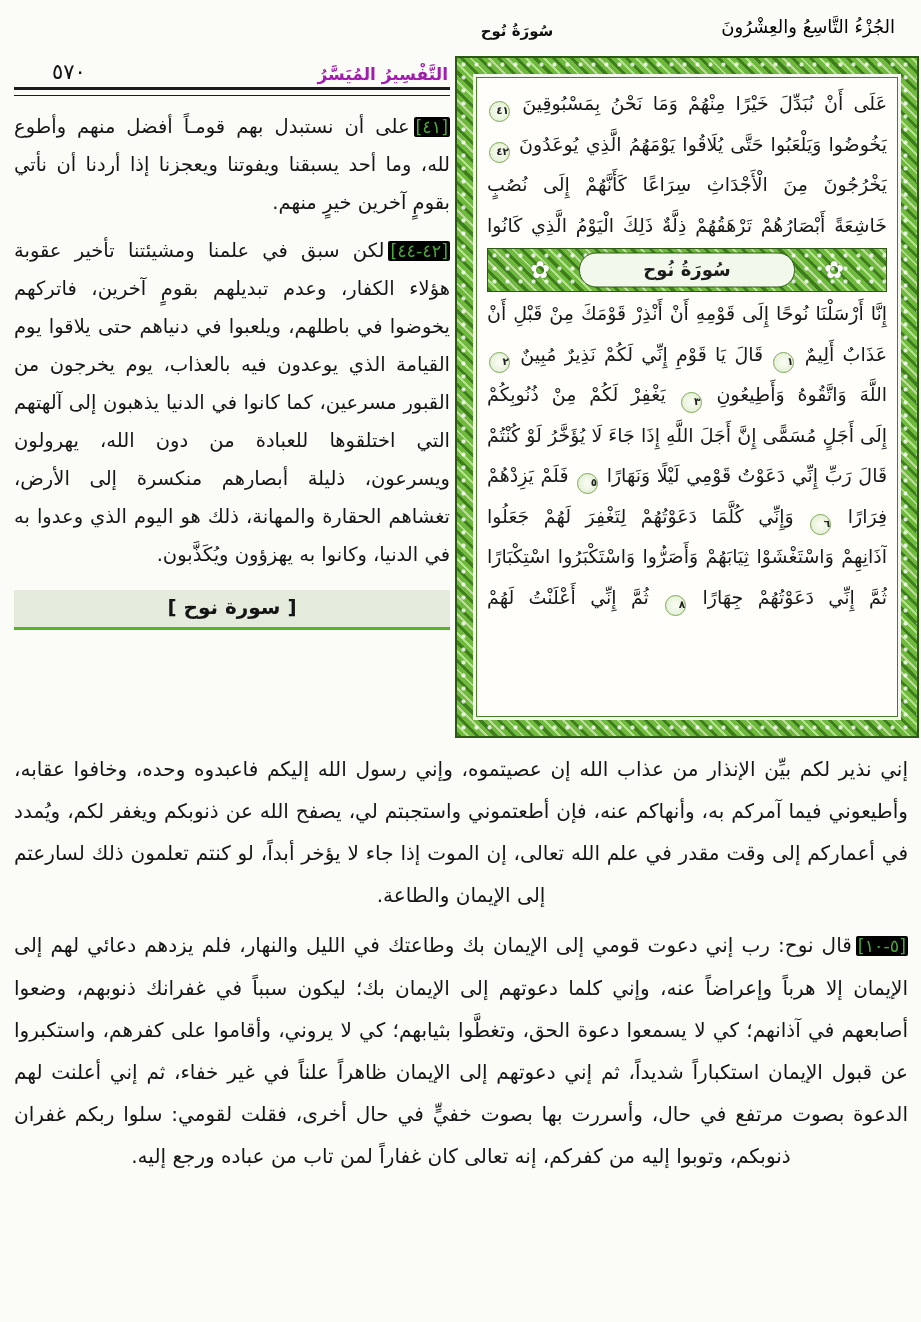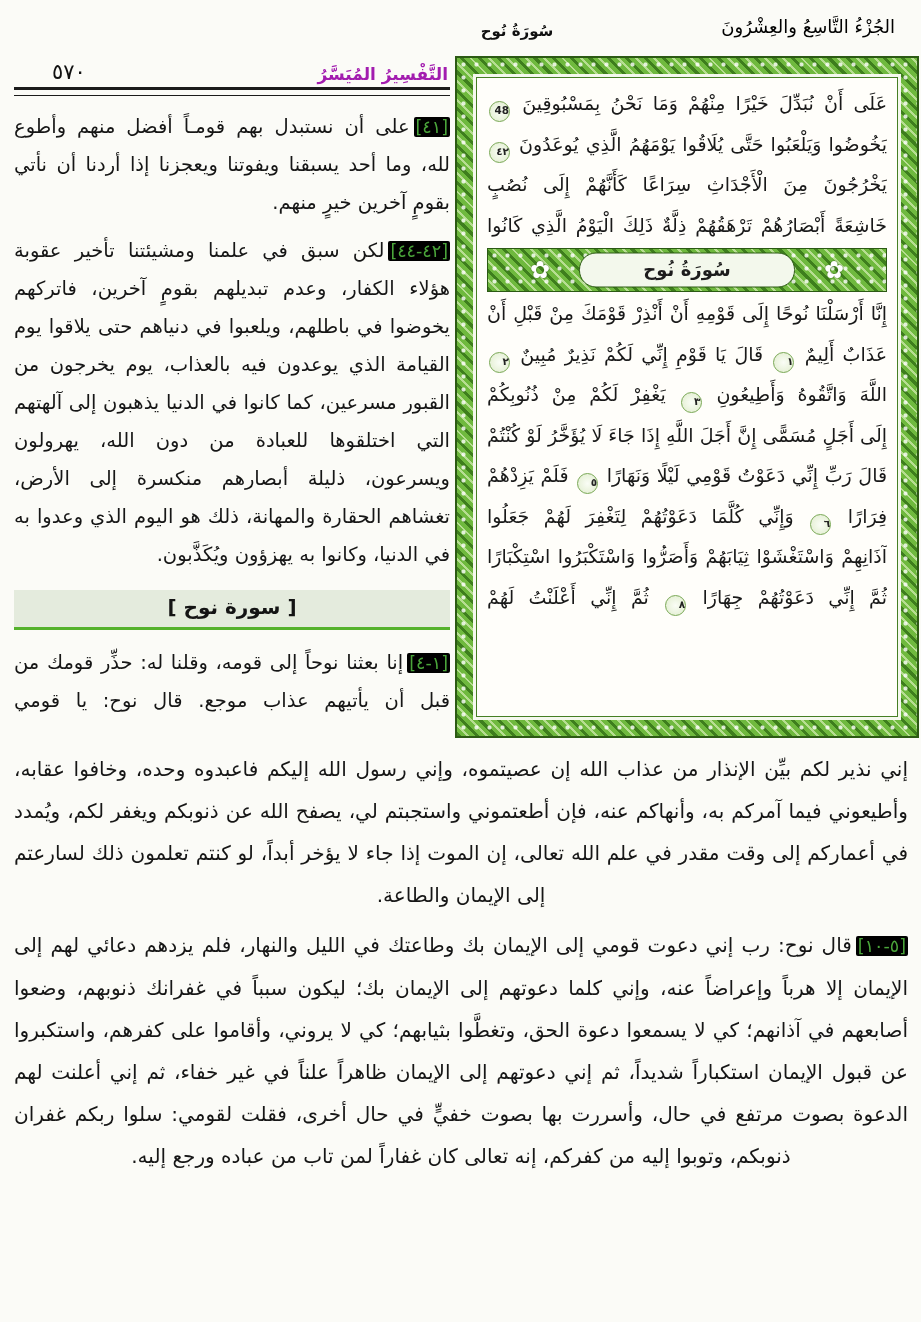--- a/index.html
+++ b/index.html
@@ -114,29 +114,26 @@
   <div class="col-head">
     <span class="tafsir-title">التَّفْسِيرُ المُيَسَّرُ</span>
     <span class="page-num">٥٧٠</span>
   </div>
   <div class="head-rule"></div>
   <div>
       <p class="tafsir-par"><span class="range-badge">[٤١]</span>على أن نستبدل بهم قومـاً أفضل منهم وأطوع لله، وما أحد يسبقنا ويفوتنا ويعجزنا إذا أردنا أن نأتي بقومٍ آخرين خيرٍ منهم.</p>
       <p class="tafsir-par"><span class="range-badge">[٤٢-٤٤]</span>لكن سبق في علمنا ومشيئتنا تأخير عقوبة هؤلاء الكفار، وعدم تبديلهم بقومٍ آخرين، فاتركهم يخوضوا في باطلهم، ويلعبوا في دنياهم حتى يلاقوا يوم القيامة الذي يوعدون فيه بالعذاب، يوم يخرجون من القبور مسرعين، كما كانوا في الدنيا يذهبون إلى آلهتهم التي اختلقوها للعبادة من دون الله، يهرولون ويسرعون، ذليلة أبصارهم منكسرة إلى الأرض، تغشاهم الحقارة والمهانة، ذلك هو اليوم الذي وعدوا به في الدنيا، وكانوا به يهزؤون ويُكَذَّبون.</p>
     </div>
   <div class="section-header">[ سورة نوح ]</div>
-  <div>
-      <p class="tafsir-par cont"><span class="range-badge">[١-٤]</span>إنا بعثنا نوحاً إلى قومه، وقلنا له: حذِّر قومك من قبل أن يأتيهم عذاب موجع. قال نوح: يا قومي</p>
-    </div>
 </div>
 
 <div class="mushaf">
   <div class="mushaf-inner">
     <div>
-        <div class="q-line">عَلَى أَنْ نُبَدِّلَ خَيْرًا مِنْهُمْ وَمَا نَحْنُ بِمَسْبُوقِينَ <span class="ayah-marker">48</span> فَذَرْهُمْ</div>
+        <div class="q-line">عَلَى أَنْ نُبَدِّلَ خَيْرًا مِنْهُمْ وَمَا نَحْنُ بِمَسْبُوقِينَ <span class="ayah-marker">٤١</span> فَذَرْهُمْ</div>
         <div class="q-line">يَخُوضُوا وَيَلْعَبُوا حَتَّى يُلَاقُوا يَوْمَهُمُ الَّذِي يُوعَدُونَ <span class="ayah-marker">٤٢</span> يَوْمَ</div>
         <div class="q-line">يَخْرُجُونَ مِنَ الْأَجْدَاثِ سِرَاعًا كَأَنَّهُمْ إِلَى نُصُبٍ يُوفِضُونَ </div>
         <div class="q-line">خَاشِعَةً أَبْصَارُهُمْ تَرْهَقُهُمْ ذِلَّةٌ ذَلِكَ الْيَوْمُ الَّذِي كَانُوا يُوعَدُونَ </div>
       </div>
     <div class="q-banner">
       <span class="rosette r1">✿</span>
       <span class="rosette r2">✿</span>
       <span class="cartouche">سُورَةُ نُوح</span>
     </div>
     <div>

